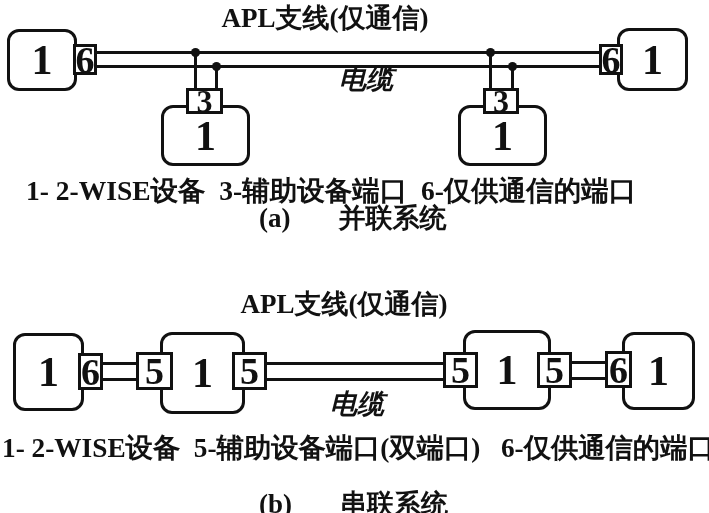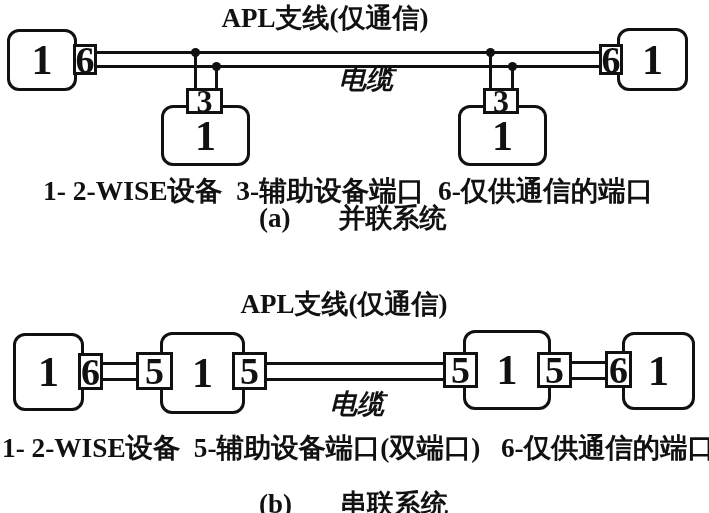--- a/index.html
+++ b/index.html
@@ -58,21 +58,21 @@
 <div class="dot" style="left:508px;top:62px;"></div>
 <div class="port fs32" style="left:483px;top:88px;width:30px;height:20px;">
     <span>3</span>
   </div>
 <div class="device fs42" style="left:458px;top:105px;width:83px;height:55px;">
     <span>1</span>
   </div>
 
 <div class="cablelabel" style="left:339px;top:61px;"><span>电缆</span></div>
 
-<div class="legend-a" style="left:43px;top:173px;"><span>1- 2-WISE设备  3-辅助设备端口  6-仅供通信的端口</span></div>
+<div class="legend-a" style="left:26px;top:173px;"><span>1- 2-WISE设备  3-辅助设备端口  6-仅供通信的端口</span></div>
 <div class="caption" style="left:259px;top:200px;"><span class="cap-prefix">(a)</span><span class="cap-text">并联系统</span></div>
 
 <div class="title" style="left:0;top:286px;width:688px;"><span>APL支线(仅通信)</span></div>
 
 <div class="hline" style="left:102px;top:362px;width:36px;"></div>
 <div class="hline" style="left:102px;top:378px;width:36px;"></div>
 
 <div class="hline" style="left:266px;top:362px;width:179px;"></div>
 <div class="hline" style="left:266px;top:378px;width:179px;"></div>
 

